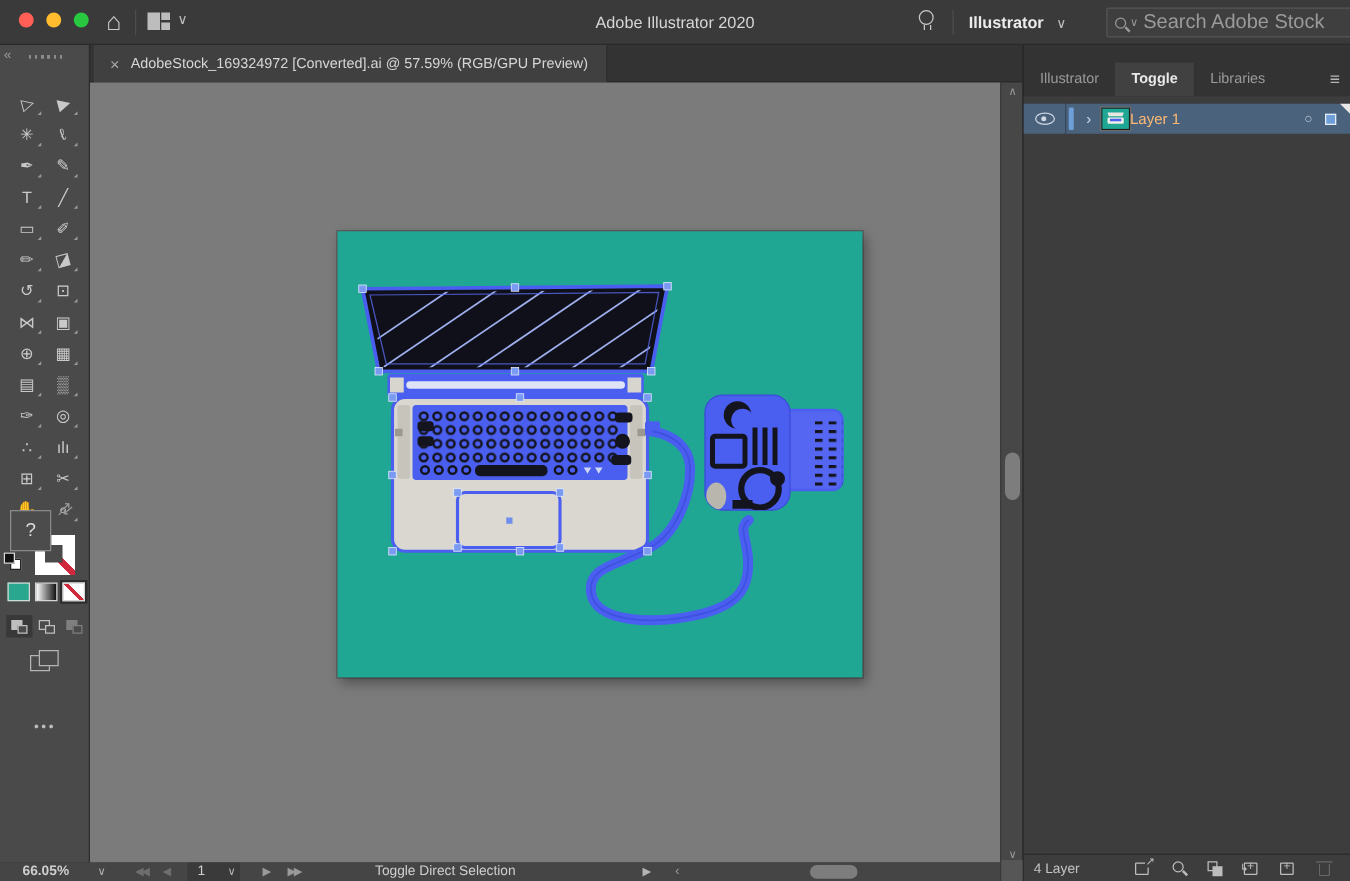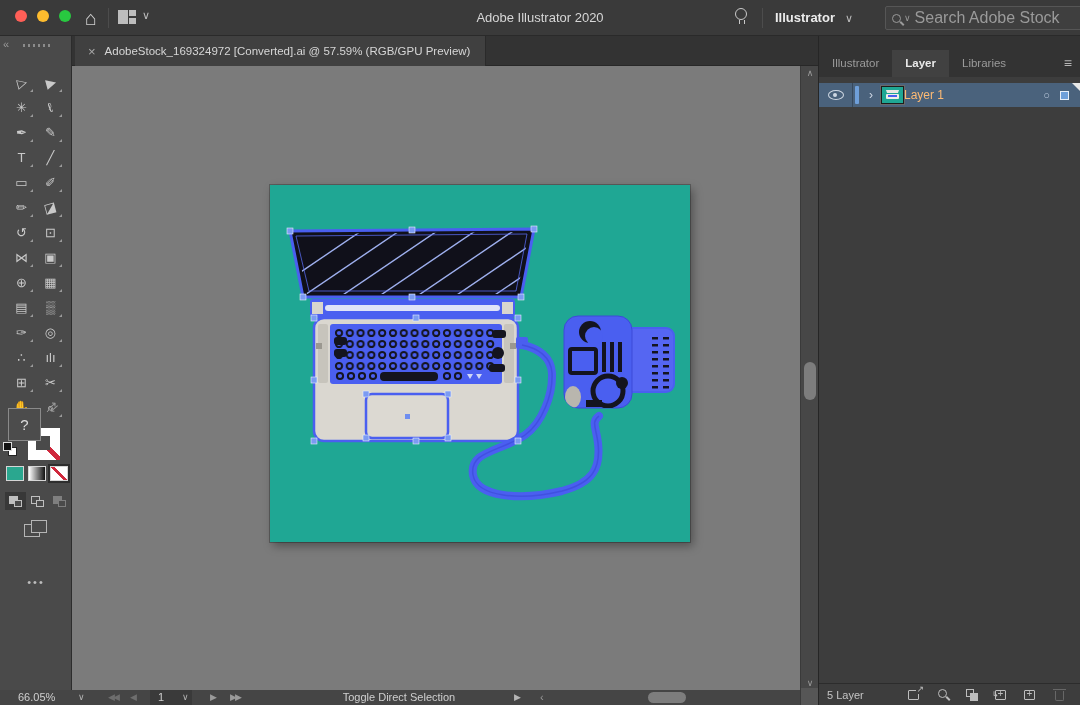--- a/index.html
+++ b/index.html
@@ -114,29 +114,29 @@
   .i-clip2{position:absolute;left:5px;top:5px;width:8px;height:8px;background:#bdbdbd;}
   .fico .plus{position:absolute;left:0;top:0;width:13px;height:12px;color:#bdbdbd;font-size:10px;text-align:center;line-height:12px;}
   .fico .sub{position:absolute;left:-2px;top:2px;color:#bdbdbd;font-size:8px;}
   .i-trash{position:absolute;left:3px;top:3px;width:9px;height:10px;border:1.2px solid #9a9a9a;border-top:none;border-radius:0 0 2px 2px;}
   .i-trash::before{content:"";position:absolute;left:-3px;top:-2px;width:13px;height:1.5px;background:#9a9a9a;}
   .fico.disabled{opacity:.45;}
 
   
   .statusbar{position:absolute;left:0;top:690px;width:818px;height:15px;background:#454545;color:#cfcfcf;font-size:11px;}
   .sb{position:absolute;top:0;height:15px;line-height:14px;}
-  .zoom-dd{left:18px;cursor:pointer;font-weight:400;}
+  .zoom-dd{left:18px;cursor:pointer;font-weight:700;}
   .zoom-chev{left:78px;color:#b5b5b5;font-size:9px;cursor:pointer;}
   .nav-first{left:108px;color:#6e6e6e;font-size:9px;cursor:pointer;letter-spacing:-2px;}
   .nav-prev{left:130px;color:#6e6e6e;font-size:9px;cursor:pointer;}
   .ab-field{left:150px;width:42px;background:#3a3a3a;padding-left:8px;cursor:pointer;}
   .ab-chev{left:182px;color:#b5b5b5;font-size:9px;cursor:pointer;}
   .nav-next{left:210px;color:#9a9a9a;font-size:9px;cursor:pointer;}
   .nav-last{left:230px;color:#9a9a9a;font-size:9px;letter-spacing:-2px;cursor:pointer;}
-  .hint{left:284px;width:230px;text-align:center;}
+  .hint{left:300px;width:230px;text-align:left;}
   .hint-arrow{left:514px;color:#b5b5b5;font-size:9px;cursor:pointer;}
   .hs-left{left:540px;color:#9a9a9a;font-size:11px;cursor:pointer;}
   .hs-thumb{position:absolute;left:648px;top:2px;width:38px;height:11px;border-radius:6px;background:#7d7d7d;cursor:grab;}
   .hs-right{left:800px;color:#9a9a9a;font-size:11px;cursor:pointer;}
   .scroll-corner{position:absolute;left:800px;top:688px;width:18px;height:17px;background:#565656;border-left:1px solid #3a3a3a;}
 </style>
 </head>
 <body>
 
 <div id="app">
@@ -409,21 +409,21 @@
 
   <div class="vscroll">
     <div class="up">∧</div>
     <div class="thumb"></div>
     <div class="down">∨</div>
   </div>
 
   <div class="rpanel">
     <div class="ptabs">
       <div class="ptab">Illustrator</div>
-      <div class="ptab active">Layer</div>
+      <div class="ptab active">Toggle</div>
       <div class="ptab">Libraries</div>
     </div>
     <div class="pmenu">≡</div>
     <div class="pbody">
       <div class="layer-row">
         <div class="eye-wrap">
             <span class="i-eye"></span>
           </div>
         <div class="layer-accent"></div>
         <div class="layer-exp">›</div>
@@ -435,21 +435,21 @@
             <rect x="6" y="8" width="9" height="2" fill="#4A5FF0"></rect>
           </svg>
         </div>
         <div class="layer-name">Layer 1</div>
         <div class="layer-target">○</div>
         <div class="layer-sel"></div>
         <div class="corner-tri"></div>
       </div>
     </div>
     <div class="pfooter">
-      <div class="count">5 Layer</div>
+      <div class="count">4 Layer</div>
       <div class="fico">
           <span class="i-box"></span>
           <span class="arr">↗</span>
         </div>
       <div class="fico">
           <span class="i-mag"></span>
         </div>
       <div class="fico">
           <span class="i-clip1"></span>
           <span class="i-clip2"></span>

